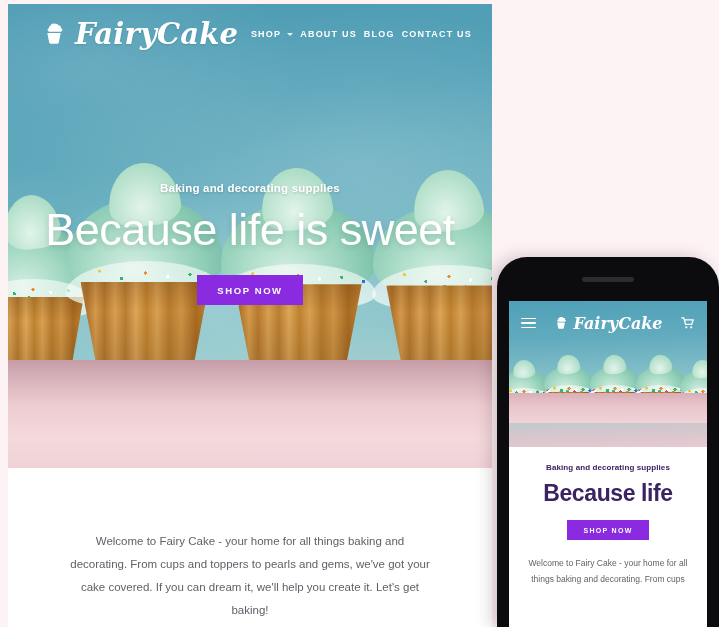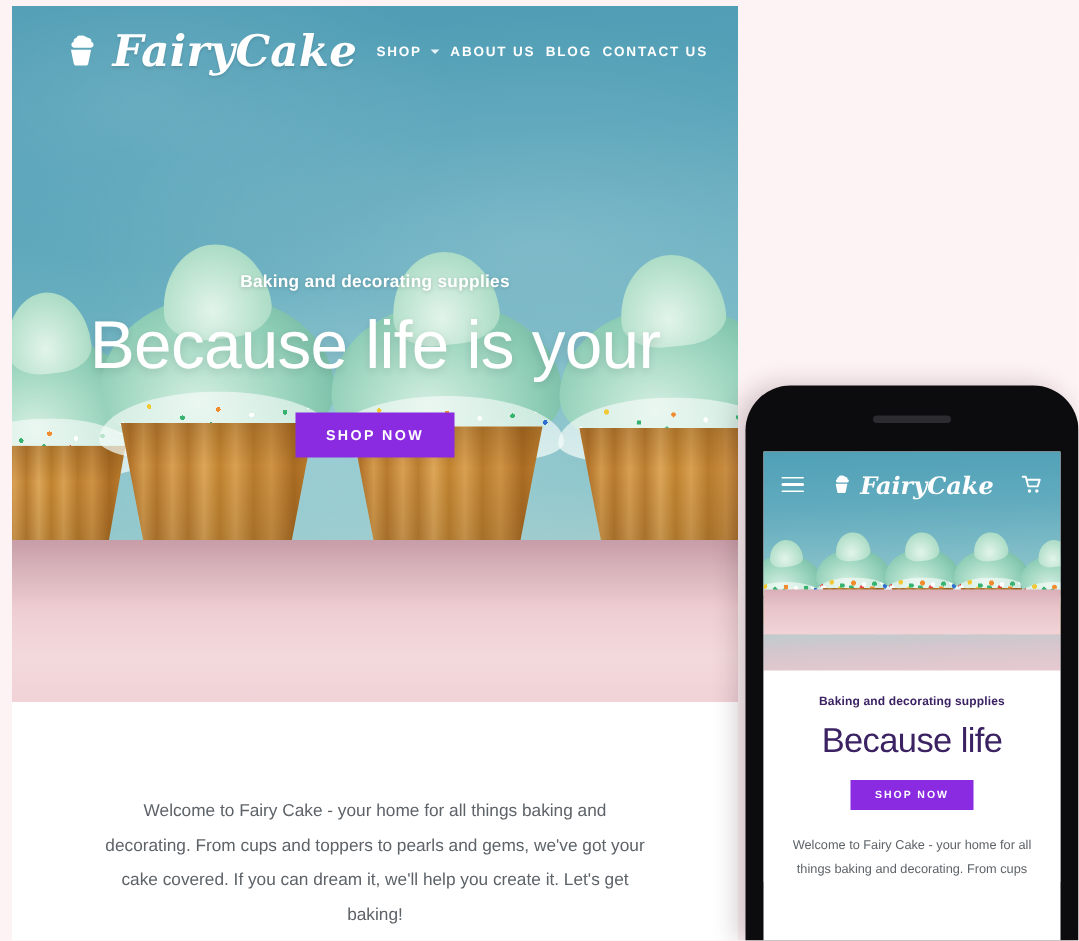--- a/index.html
+++ b/index.html
@@ -317,21 +317,21 @@
   .m-kicker {
     color: #3b2263;
     font-size: 8px;
     font-weight: 700;
     letter-spacing: .1px;
   }
   .m-title {
     margin-top: 8px;
     color: #3b2263;
     font-size: 23px;
-    font-weight: 400;
+    font-weight: 700;
     line-height: 1.14;
     letter-spacing: -.4px;
   }
   .m-btn {
     display: inline-block;
     margin-top: 14px;
     padding: 7px 16px 6px;
     background: #8a2be2;
     color: #fff;
     font-size: 7px;
@@ -414,21 +414,21 @@
           </a>
           <a class="nav-link">
             <span>CONTACT US</span>
           </a>
 
         </div>
       </div>
 
       <div class="hero-copy">
         <div class="hero-kicker">Baking and decorating supplies</div>
-        <div class="hero-title">Because life is your</div>
+        <div class="hero-title">Because life is sweet</div>
         <button class="btn-shop">SHOP NOW</button>
       </div>
     </div>
 
     <div class="body-section">
       <p class="body-copy">Welcome to Fairy Cake - your home for all things baking and decorating. From cups and toppers to pearls and gems, we've got your cake covered. If you can dream it, we'll help you create it. Let's get baking!</p>
     </div>
   </div>
 
   <div id="phone">

